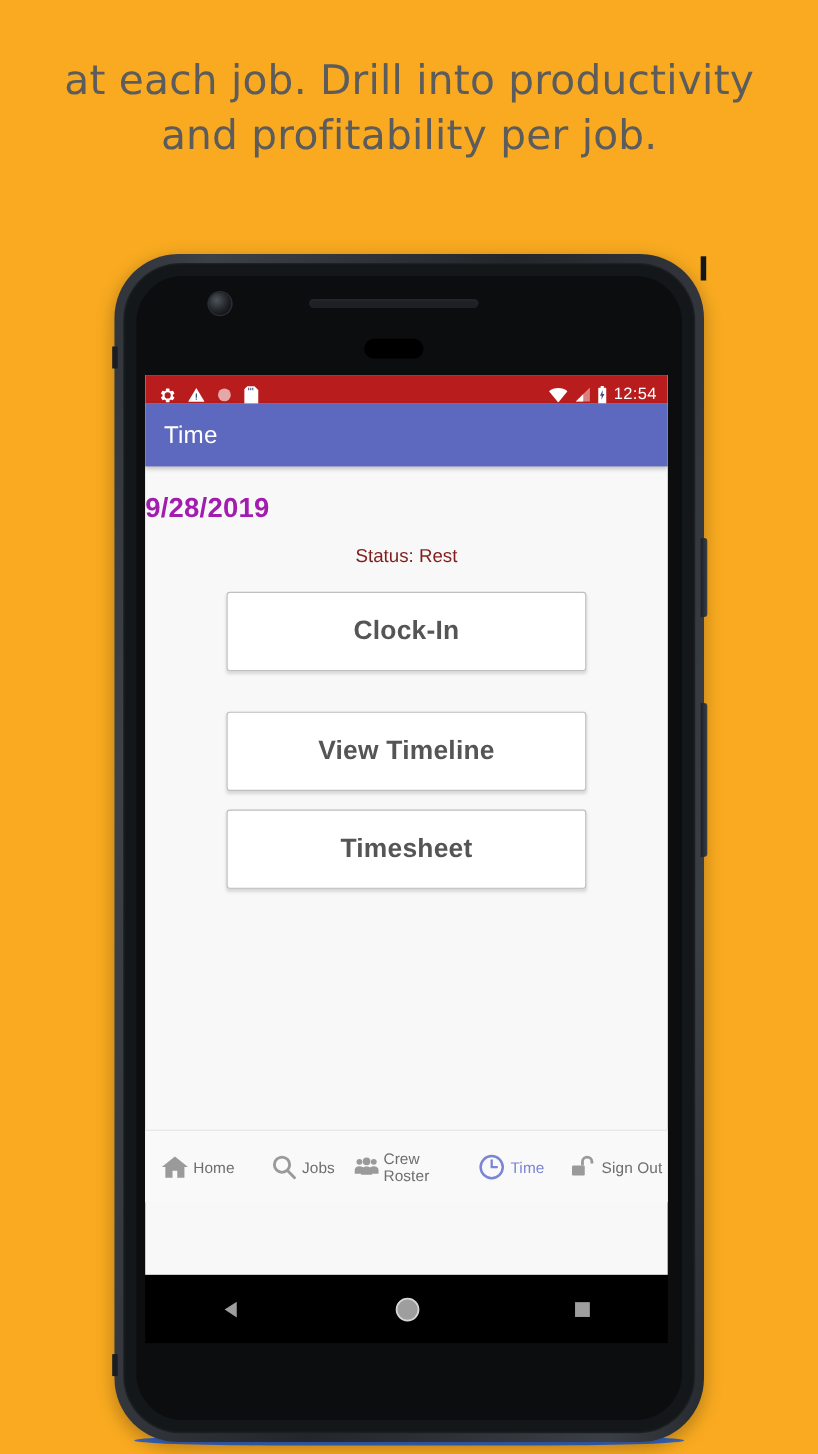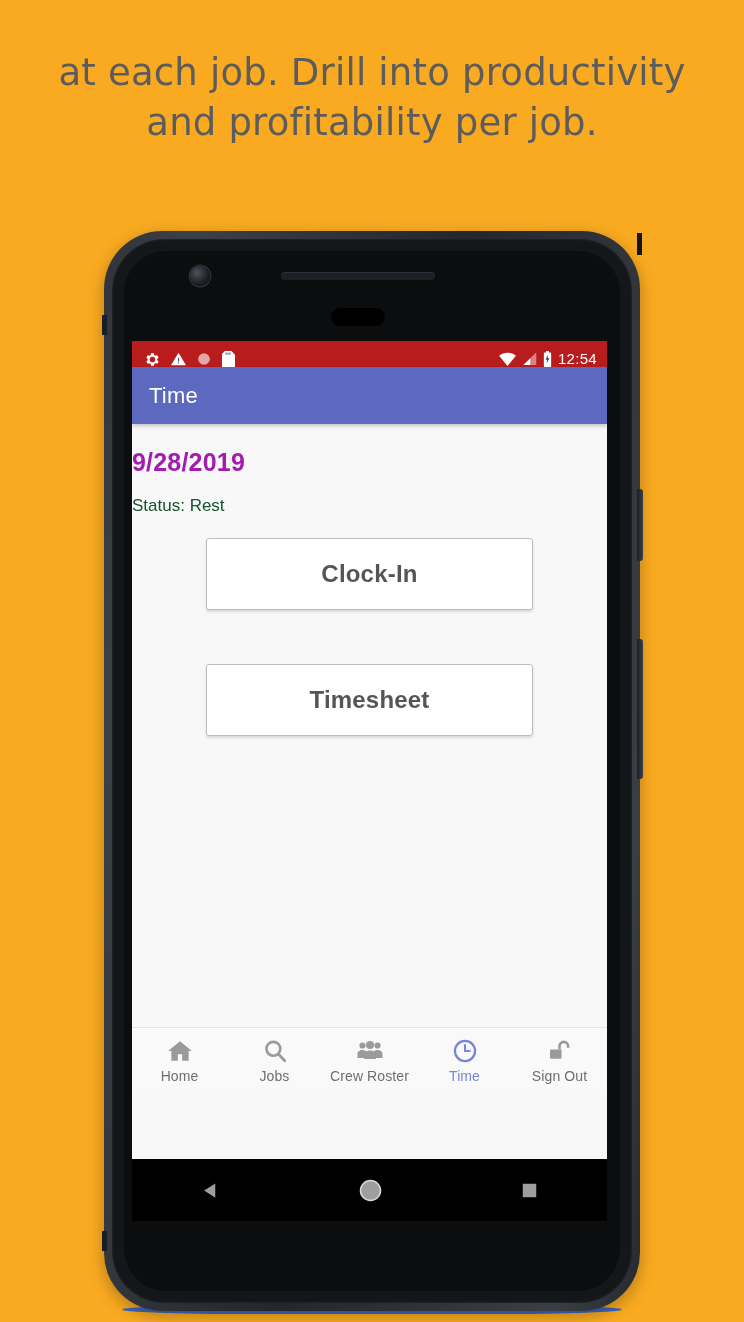--- a/index.html
+++ b/index.html
@@ -170,23 +170,23 @@
     background: #F8F8F8;
     padding-top: 24px;
   }
   .date-text {
     font-size: 25px;
     font-weight: bold;
     color: #a21caf;
     letter-spacing: 0.2px;
   }
   .status-text {
-    text-align: left;
+    text-align: center;
     font-size: 17px;
-    color: #14532d;
+    color: #7f1d1d;
     margin-top: 19px;
     font-weight: 400;
   }
 
   .btn-stack { margin-top: 22px; }
   .flat-btn {
     display: block;
     width: 327px;
     margin: 0 auto;
     height: 72px;
@@ -211,21 +211,21 @@
     width: 475px;
     height: 66px;
     background: #F9F9F9;
     border-top: 1px solid #e4e4e4;
     display: flex;
     align-items: center;
   }
   .nav-item {
     flex: 1;
     display: flex;
-    flex-direction: column;
+    flex-direction: row;
     align-items: center;
     justify-content: center;
     gap: 4px;
     cursor: pointer;
   }
   .nav-label {
     font-size: 14px;
     color: #6e6e6e;
     letter-spacing: 0.1px;
   }
@@ -309,20 +309,21 @@
       <div class="appbar-title">Time</div>
     </div>
 
     <div class="content">
       <div class="date-text">9/28/2019</div>
       <div class="status-text">Status: Rest</div>
 
       <div class="btn-stack">
         <button class="flat-btn">Clock-In</button>
         <div class="gap-lg"></div>
+        <button class="flat-btn">View Timeline</button>
         <div class="gap-sm"></div>
         <button class="flat-btn">Timesheet</button>
       </div>
 
       <div class="bottomnav">
 
         <div class="nav-item">
           <svg class="nav-ico" viewBox="0 0 24 24">
             <path fill="#9A9A9A" d="M12 3L1 12h3v9h6v-6h4v6h6v-9h3L12 3z"></path>
           </svg>

